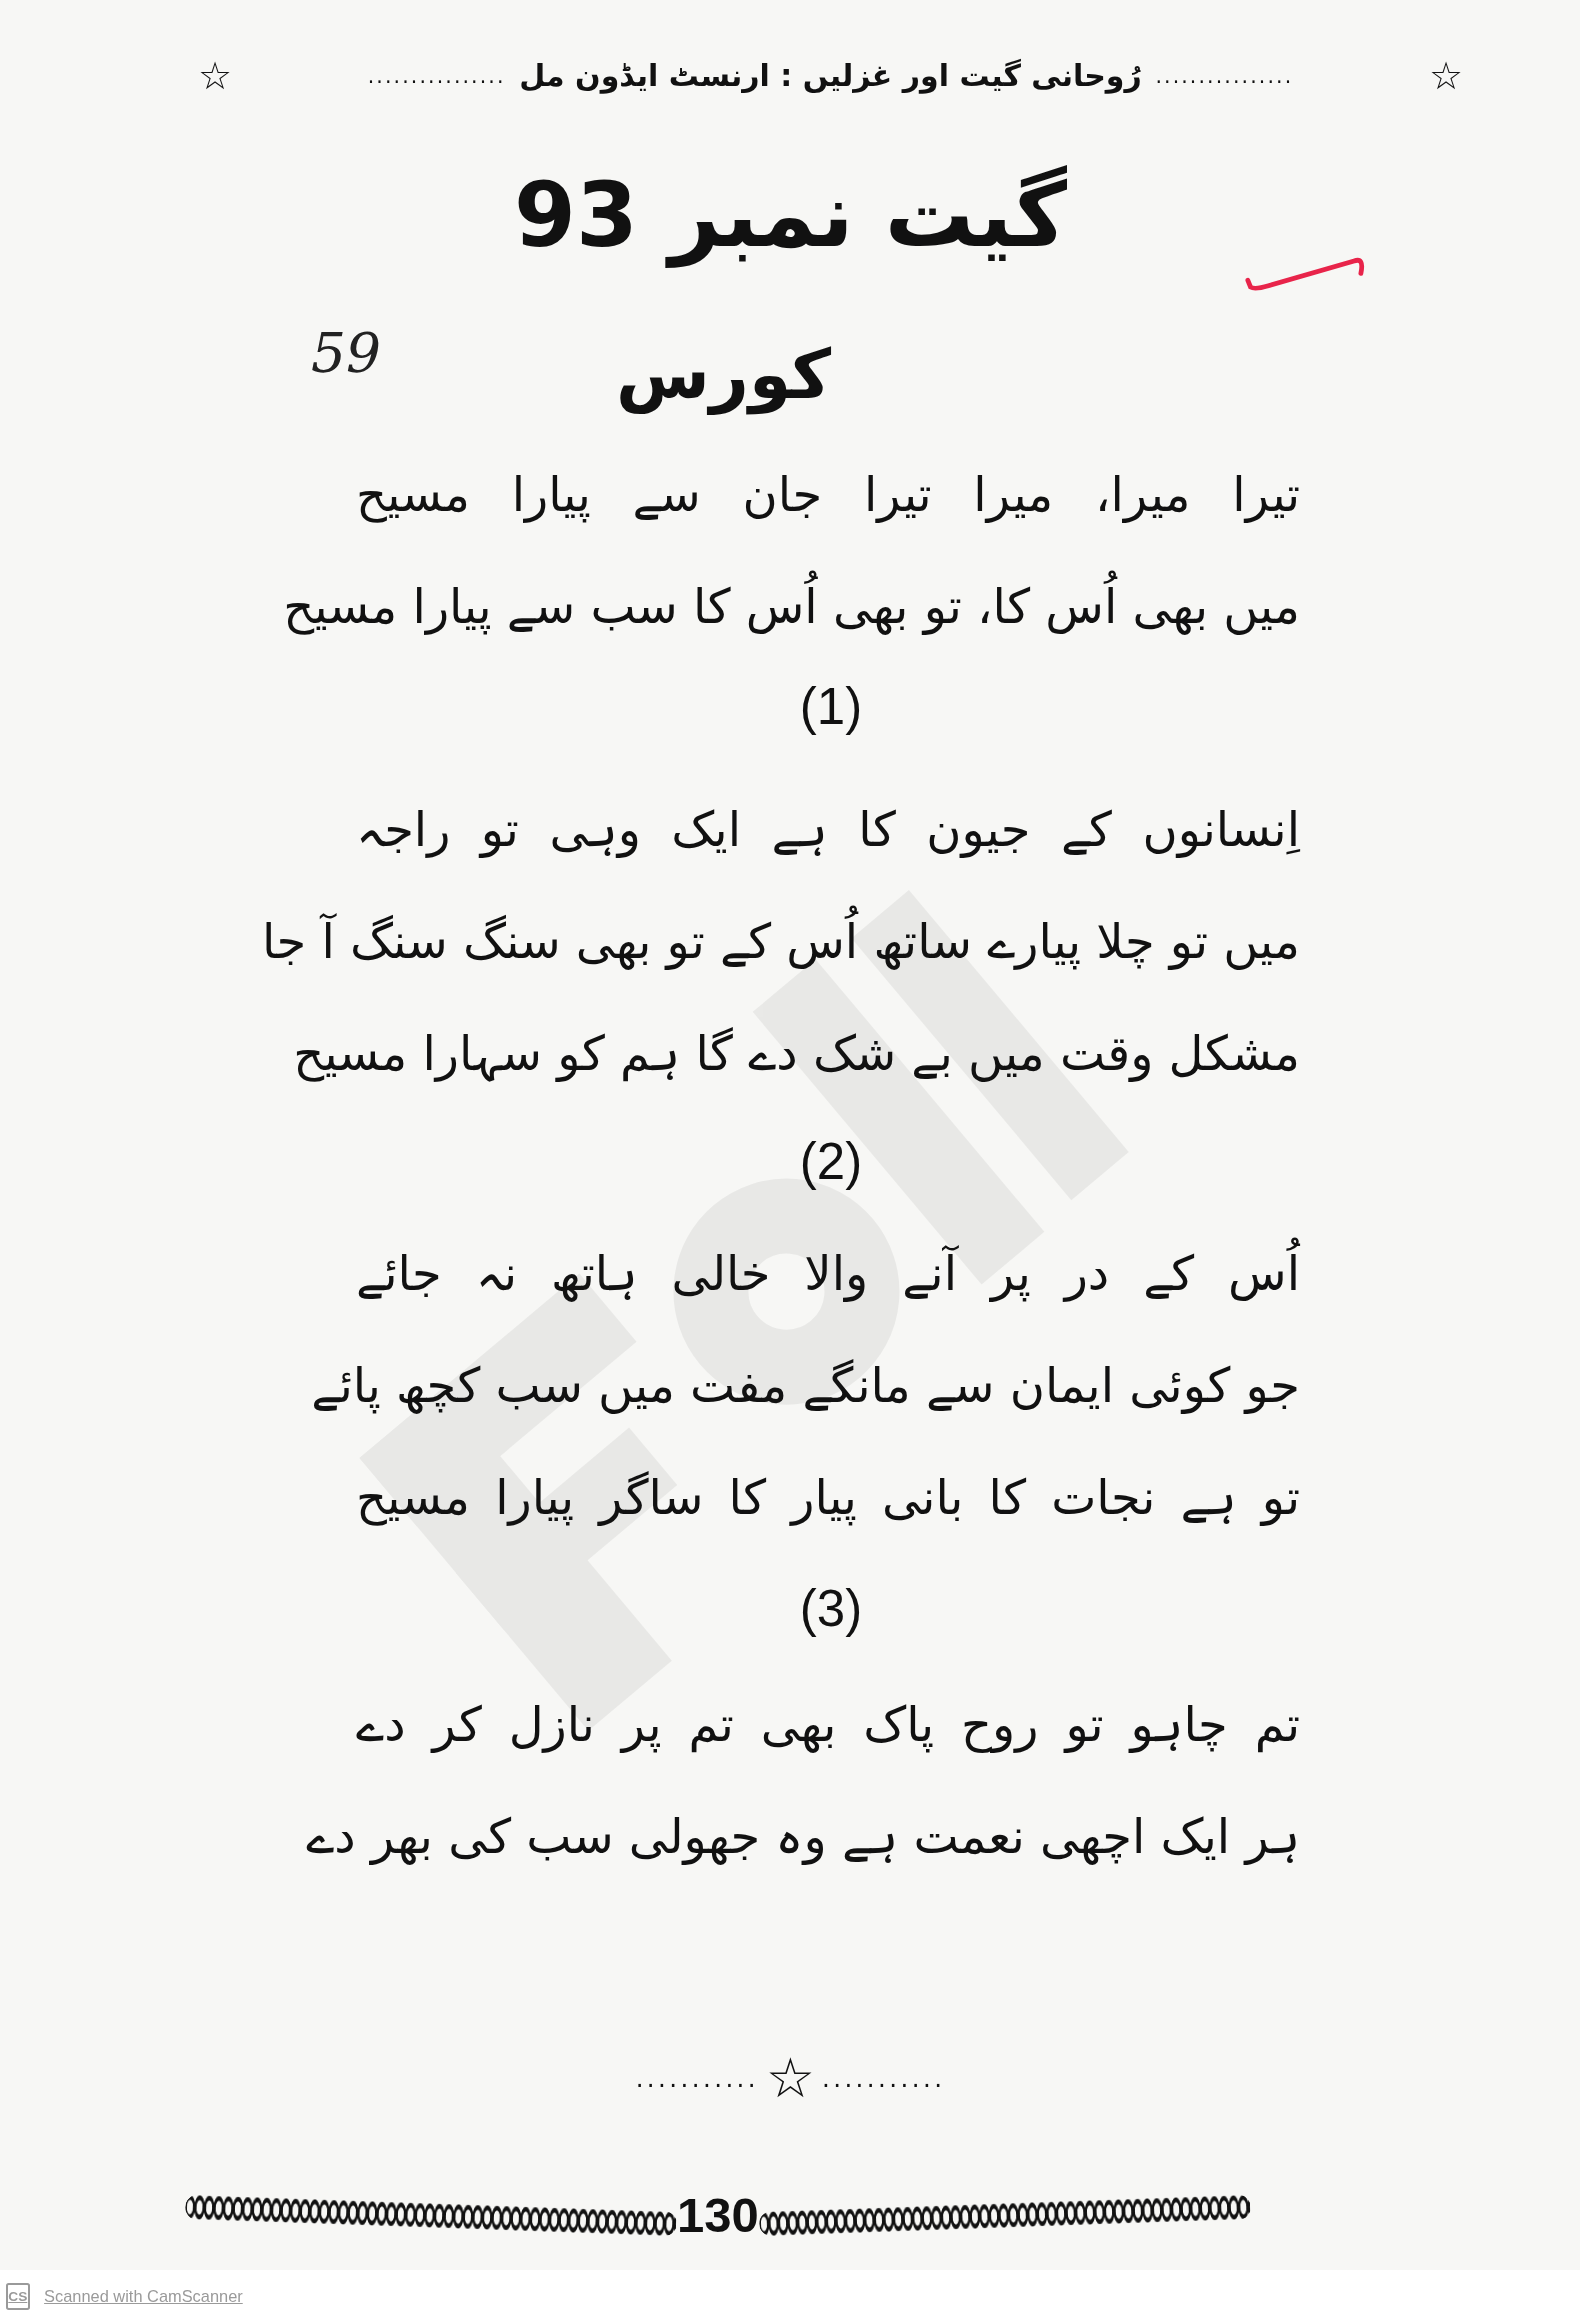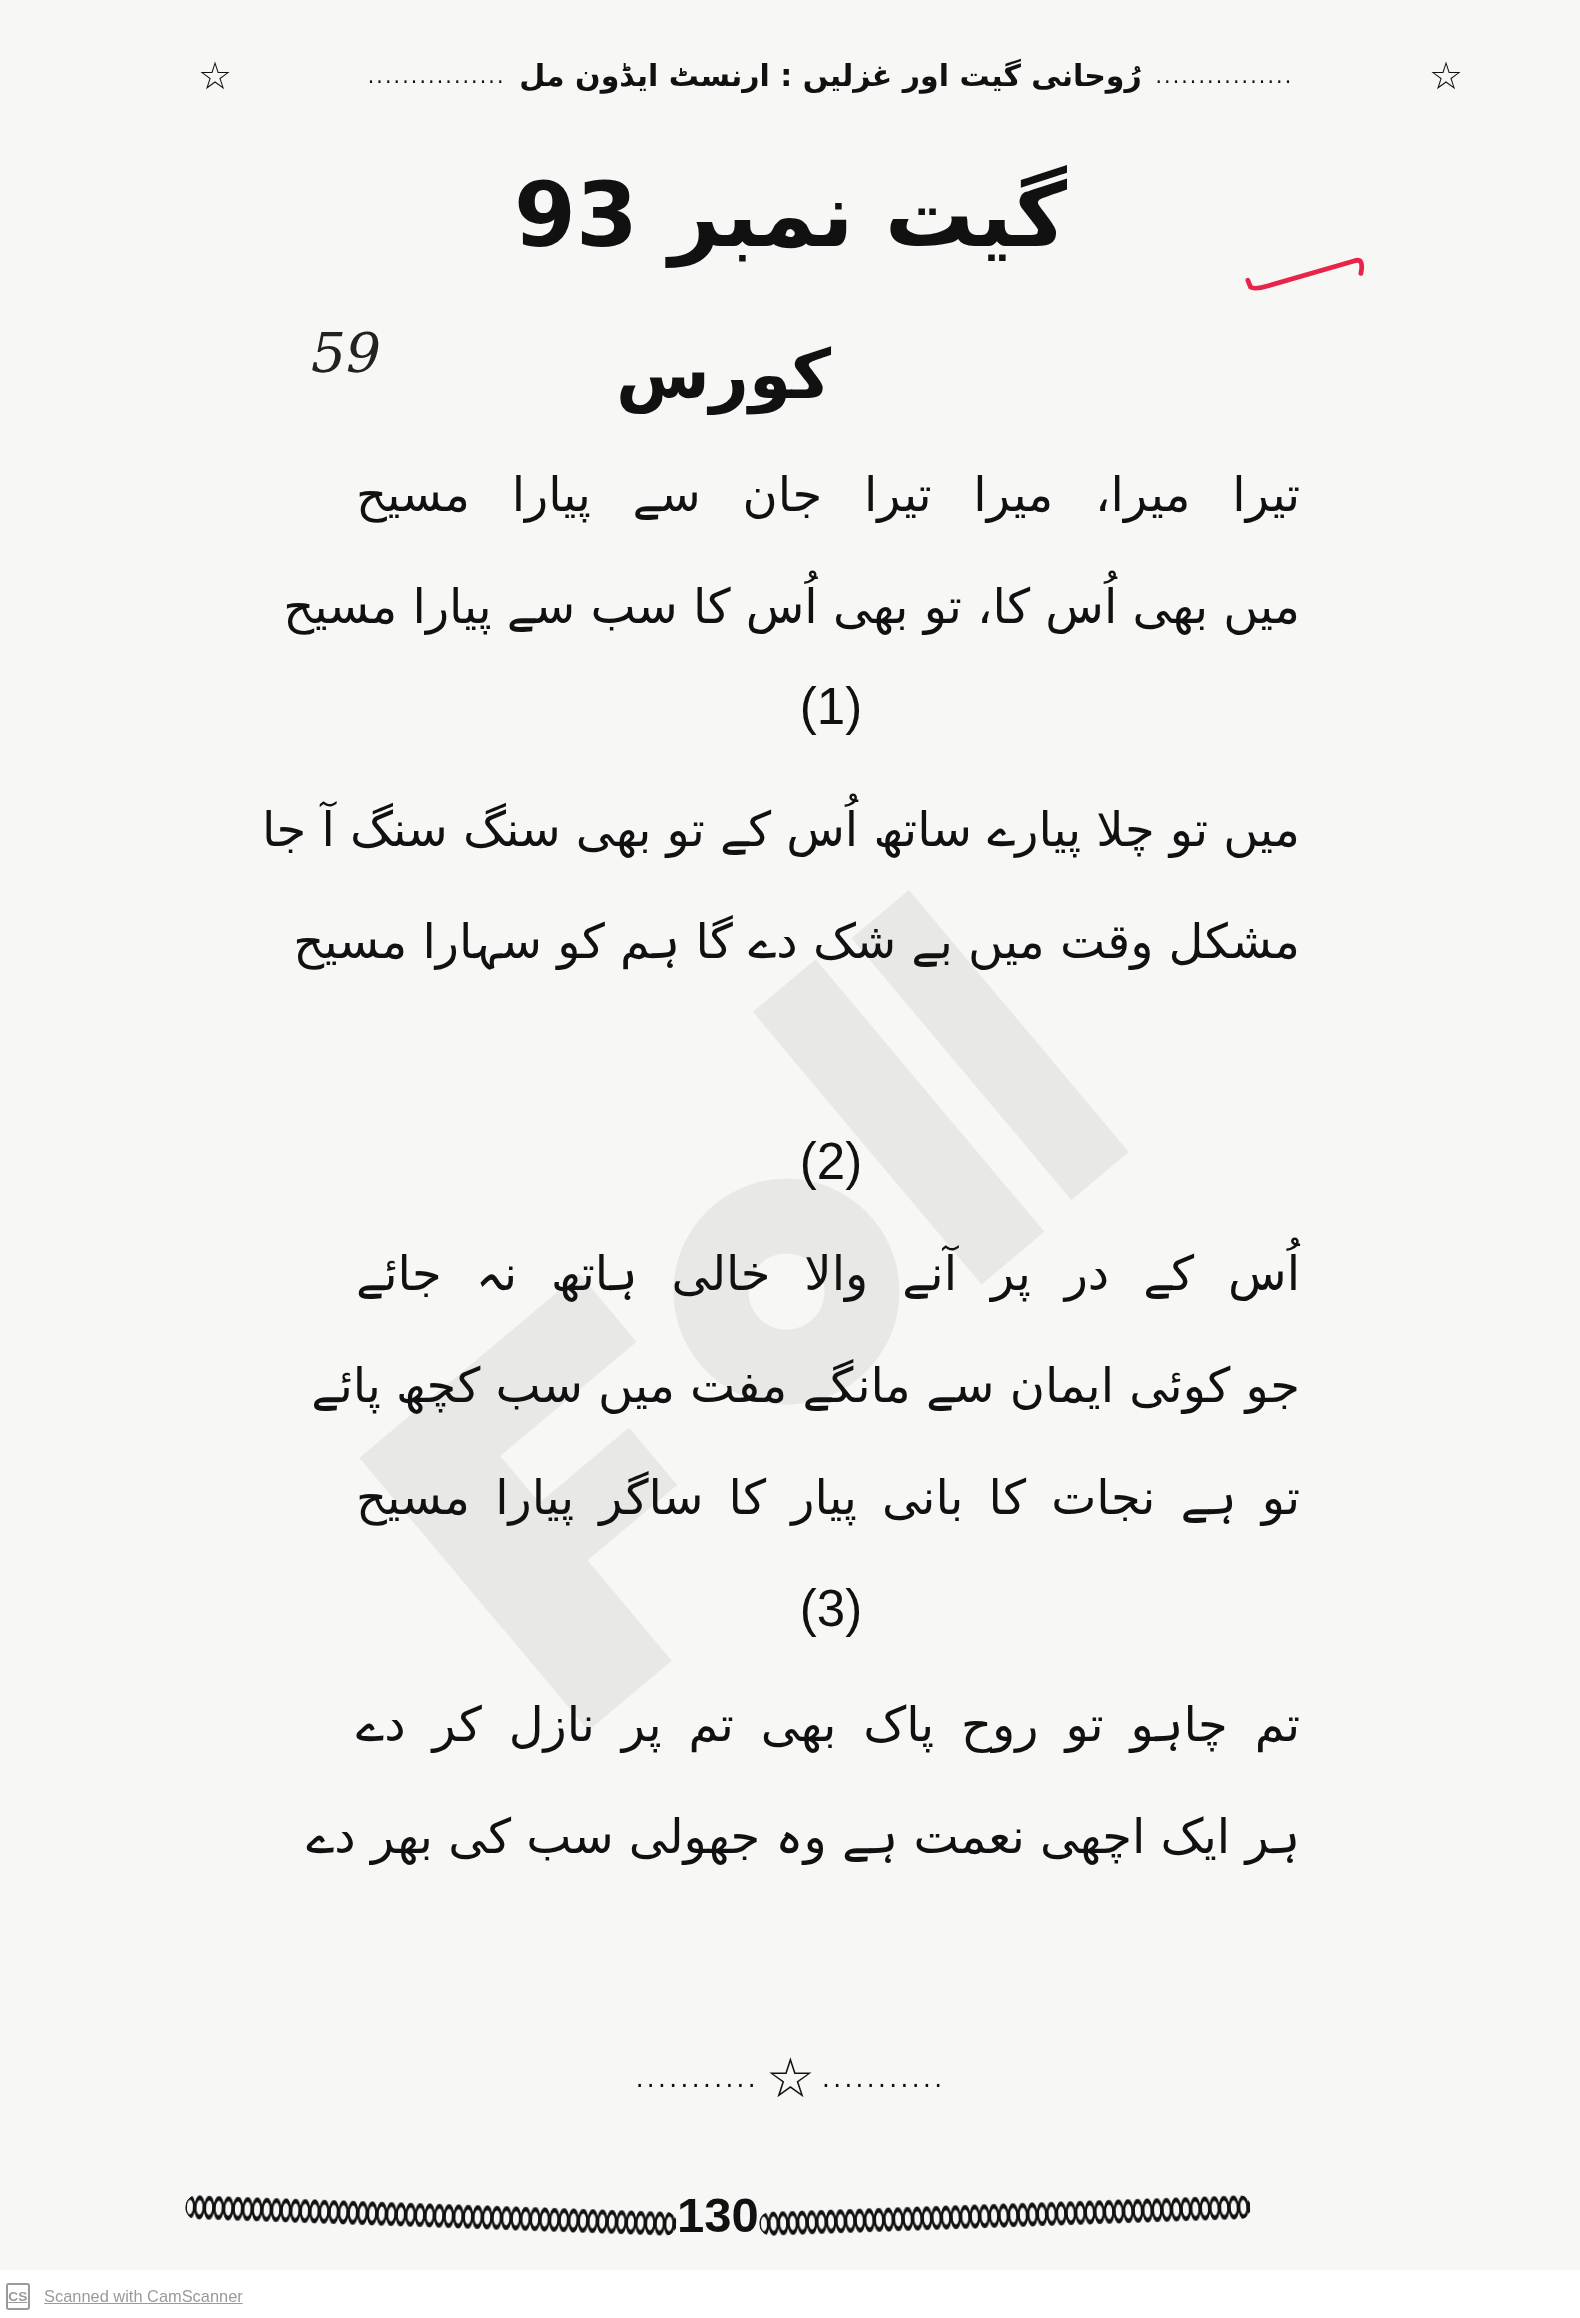--- a/index.html
+++ b/index.html
@@ -135,20 +135,23 @@
         <span>تیرا میرا، میرا تیرا جان سے پیارا مسیح</span>
       </div>
     <div class="line">
         <span>میں بھی اُس کا، تو بھی اُس کا سب سے پیارا مسیح</span>
       </div>
   </div>
 
   <div class="num" style="top:677px;">(1)</div>
   <div class="stanza" style="top:773px;">
     <div class="line">
+        <span>اِنسانوں کے جیون کا ہے ایک وہی تو راجہ</span>
+      </div>
+    <div class="line">
         <span>میں تو چلا پیارے ساتھ اُس کے تو بھی سنگ سنگ آ جا</span>
       </div>
     <div class="line">
         <span>مشکل وقت میں بے شک دے گا ہم کو سہارا مسیح</span>
       </div>
   </div>
 
   <div class="num" style="top:1132px;">(2)</div>
   <div class="stanza" style="top:1217px;">
     <div class="line">

